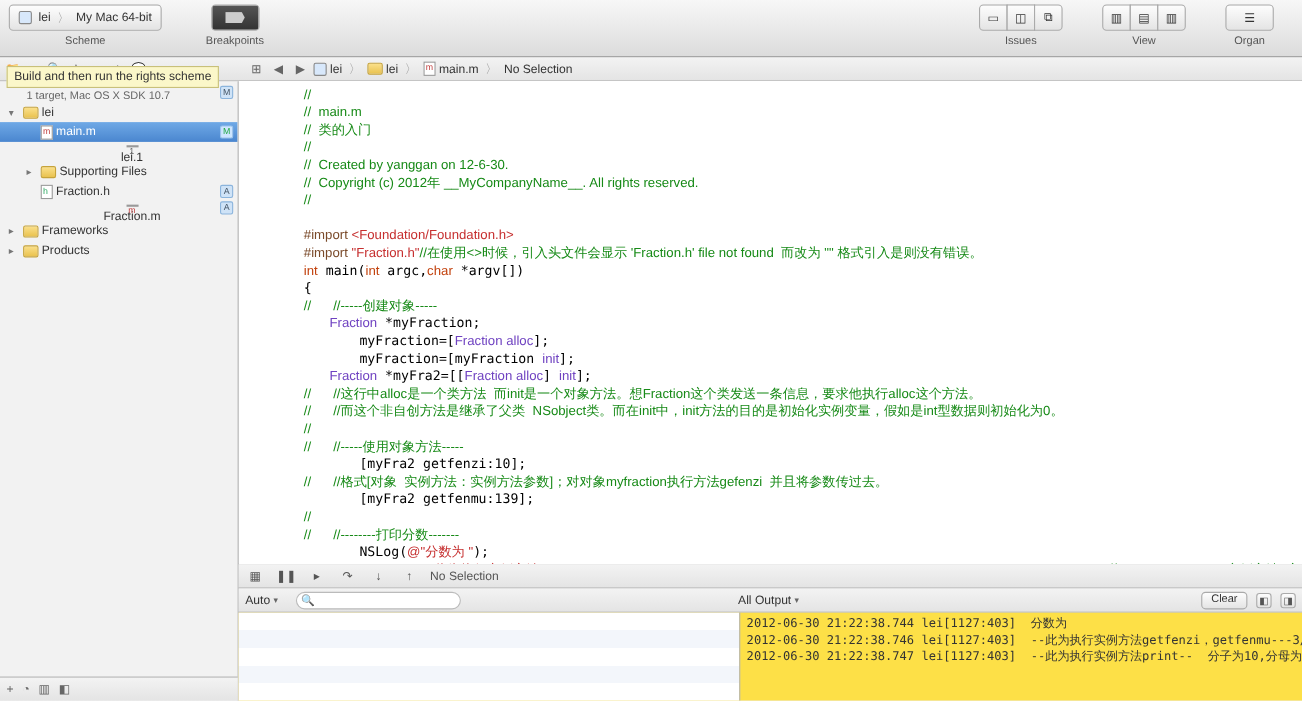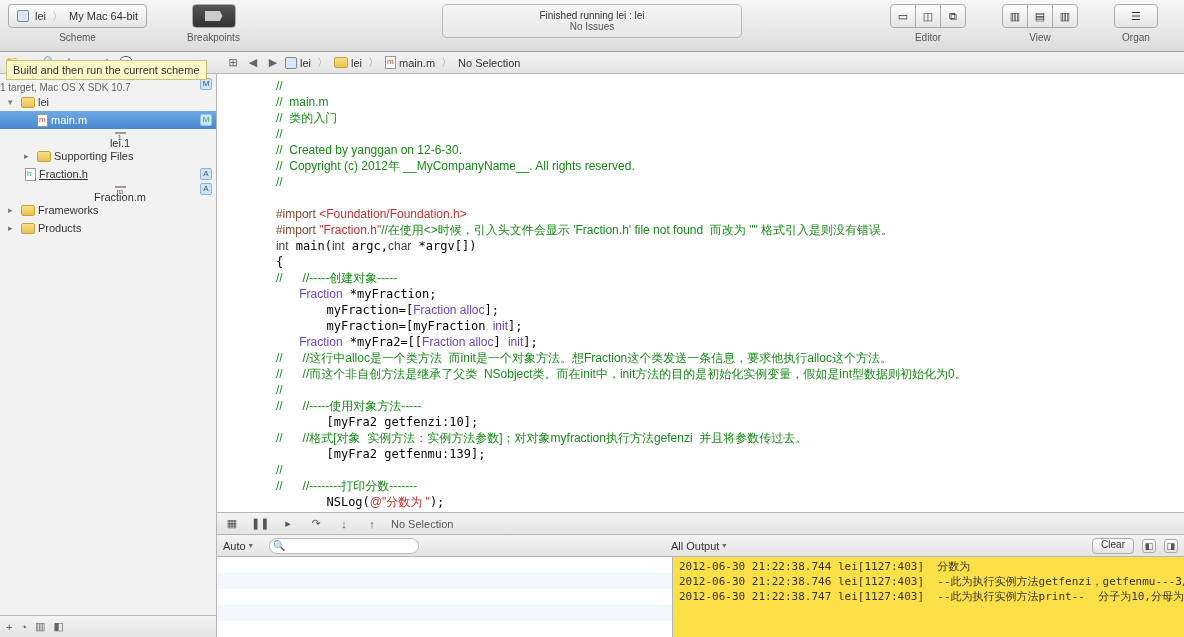--- a/index.html
+++ b/index.html
@@ -34,38 +34,38 @@
 .jumpbar .ico { width:16px;height:16px;display:inline-flex;align-items:center;justify-content:center;color:#666; }
 .jumpbar .crumb { display:flex; align-items:center; gap:3px; cursor:pointer; }
 .jumpbar .chev { color:#999; margin:0 2px; }
 .mini-icon { width:12px;height:12px;border:1px solid #888;border-radius:2px;display:inline-block;background:#d8e8fb; }
 
 
 .main { display:flex; height:calc(100% - 52px - 22px); }
 .sidebar { width:217px; background:#f2f2f2; border-right:1px solid #b5b5b5; display:flex; flex-direction:column; }
 .proj-head { padding:4px 6px; display:flex; align-items:center; gap:4px; position:relative; }
 .proj-head .badge { position:absolute; right:4px; top:4px; width:12px;height:12px;background:#cfe3f7;border:1px solid #8bb4dc;border-radius:2px;font-size:8px;color:#456;line-height:10px;text-align:center;}
-.sub { font-size:10px; color:#666; }
+.sub { font-size:10px; color:#666; padding-left:24px; }
 .tree { flex:1; overflow:auto; font-size:11px; }
 .tree-row { display:flex; align-items:center; height:18px; padding-left:6px; gap:3px; cursor:pointer; position:relative;}
 .tree-row .disclose { width:10px; color:#777; font-size:9px;}
 .tree-row.sel { background:linear-gradient(#6fa9e6,#4a86cf); color:#fff; }
 .tree-row .fbadge { position:absolute; right:4px; width:12px;height:12px;background:#cfe3f7;border:1px solid #8bb4dc;border-radius:2px;font-size:8px;color:#456;line-height:10px;text-align:center;}
 .tree-row.sel .fbadge{ background:#cde5ff;border-color:#9cc3eb;color:#2a4;}
 .folder-ico { width:14px;height:11px;background:linear-gradient(#fbe08a,#e9c24f);border:1px solid #c6a33a;border-radius:2px;}
 .file-ico { width:11px;height:13px;background:#fff;border:1px solid #999;position:relative;}
 .file-ico.m::after{content:"m";position:absolute;left:1px;top:0;font-size:8px;color:#c04040;}
 .file-ico.h::after{content:"h";position:absolute;left:1px;top:0;font-size:8px;color:#3a6;}
 .file-ico.l::after{content:"1";position:absolute;left:2px;top:0;font-size:8px;color:#666;}
 .sidebar-foot { height:22px; border-top:1px solid #b5b5b5; background:linear-gradient(#f3f3f3,#e4e4e4); display:flex; align-items:center; gap:8px; padding:0 6px; color:#666;}
 
 
 .editor-wrap { flex:1; display:flex; flex-direction:column; min-width:0;}
 .code { flex:1; overflow:auto; background:#fff; font-family:Menlo,Monaco,Consolas,monospace; font-size:12px; line-height:16px; padding:4px 0 4px 30px; white-space:pre; color:#000; border-bottom:1px solid #b5b5b5;}
-.c-comment{color:#178a17;} .c-pre{color:#7a4a2a;} .c-str{color:#c62f2f;text-align:right;} .c-kw{color:#404040;} .c-type{color:#6f42c1;} .c-num{color:#3a3ad6;}
+.c-comment{color:#178a17;} .c-pre{color:#7a4a2a;} .c-str{color:#c62f2f;text-align:right;} .c-kw{color:#c2410c;} .c-type{color:#6f42c1;} .c-num{color:#3a3ad6;}
 
 
 .debugbar { height:22px; background:linear-gradient(#f3f3f3,#e4e4e4); border-bottom:1px solid #b5b5b5; display:flex; align-items:center; gap:10px; padding:0 6px; color:#555;}
 .debugbar .dbtn{ width:18px;text-align:center;cursor:pointer;}
 
 
 .console-bar { height:22px; background:linear-gradient(#f3f3f3,#e4e4e4); border-bottom:1px solid #b5b5b5; display:flex; align-items:center; padding:0 6px; gap:8px;}
 .dropdown { display:flex; align-items:center; gap:3px; cursor:pointer; font-size:11px;}
 .dropdown .dd-arr{ font-size:8px; color:#666;}
 .search { flex:0 0 150px; height:16px; border:1px solid #bbb; border-radius:9px; background:#fff; padding:0 18px 0 18px; font-size:10px; position:relative;}
@@ -94,50 +94,46 @@
     <div class="tb-label">Scheme</div>
   </div>
 
   <div class="tb-group">
     <div class="bp-btn">
         <span class="bp-shape"></span>
       </div>
     <div class="tb-label">Breakpoints</div>
   </div>
 
-  <div class="status-pill">
-    <div class="line1">Finished running lei : lei</div>
-    <div>No Issues</div>
-  </div>
 
   <div class="right-groups">
     <div class="tb-group">
       <div class="seg">
         <div class="tb-btn">▭</div>
         <div class="tb-btn">◫</div>
         <div class="tb-btn">⧉</div>
       </div>
-      <div class="tb-label">Editor</div>
+      <div class="tb-label">Issues</div>
     </div>
     <div class="tb-group">
       <div class="seg">
         <div class="tb-btn">▥</div>
         <div class="tb-btn">▤</div>
         <div class="tb-btn">▥</div>
       </div>
       <div class="tb-label">View</div>
     </div>
     <div class="tb-group">
       <div class="tb-btn wide">☰</div>
       <div class="tb-label">Organ</div>
     </div>
   </div>
 </div>
 
-<div class="tooltip">Build and then run the current scheme</div>
+<div class="tooltip">Build and then run the rights scheme</div>
 
 <div class="jumpbar">
   <div style="width:217px;display:flex;gap:3px;">
     <span class="ico">📁</span>
     <span class="ico">≡</span>
     <span class="ico">🔍</span>
     <span class="ico">⚠</span>
     <span class="ico">▸</span>
     <span class="ico">◆</span>
     <span class="ico">💬</span>
@@ -185,21 +181,21 @@
         <div class="tree-row" style="padding-left: 24px; flex-direction: column;">
           <span class="disclose"></span>
           <span class="file-ico l"></span>
           <span>lei.1</span>
         </div>
         <div class="tree-row" style="padding-left: 24px;">
           <span class="disclose">▸</span>
           <span class="folder-ico"></span>
           <span>Supporting Files</span>
         </div>
-        <div class="tree-row" style="padding-left: 12px; text-decoration: underline;">
+        <div class="tree-row" style="padding-left: 24px;">
           <span class="disclose"></span>
           <span class="file-ico h"></span>
           <span>Fraction.h</span>
           <span class="fbadge">A</span>
         </div>
         <div class="tree-row" style="padding-left: 24px; flex-direction: column;">
           <span class="disclose"></span>
           <span class="file-ico m"></span>
           <span>Fraction.m</span>
           <span class="fbadge">A</span>

